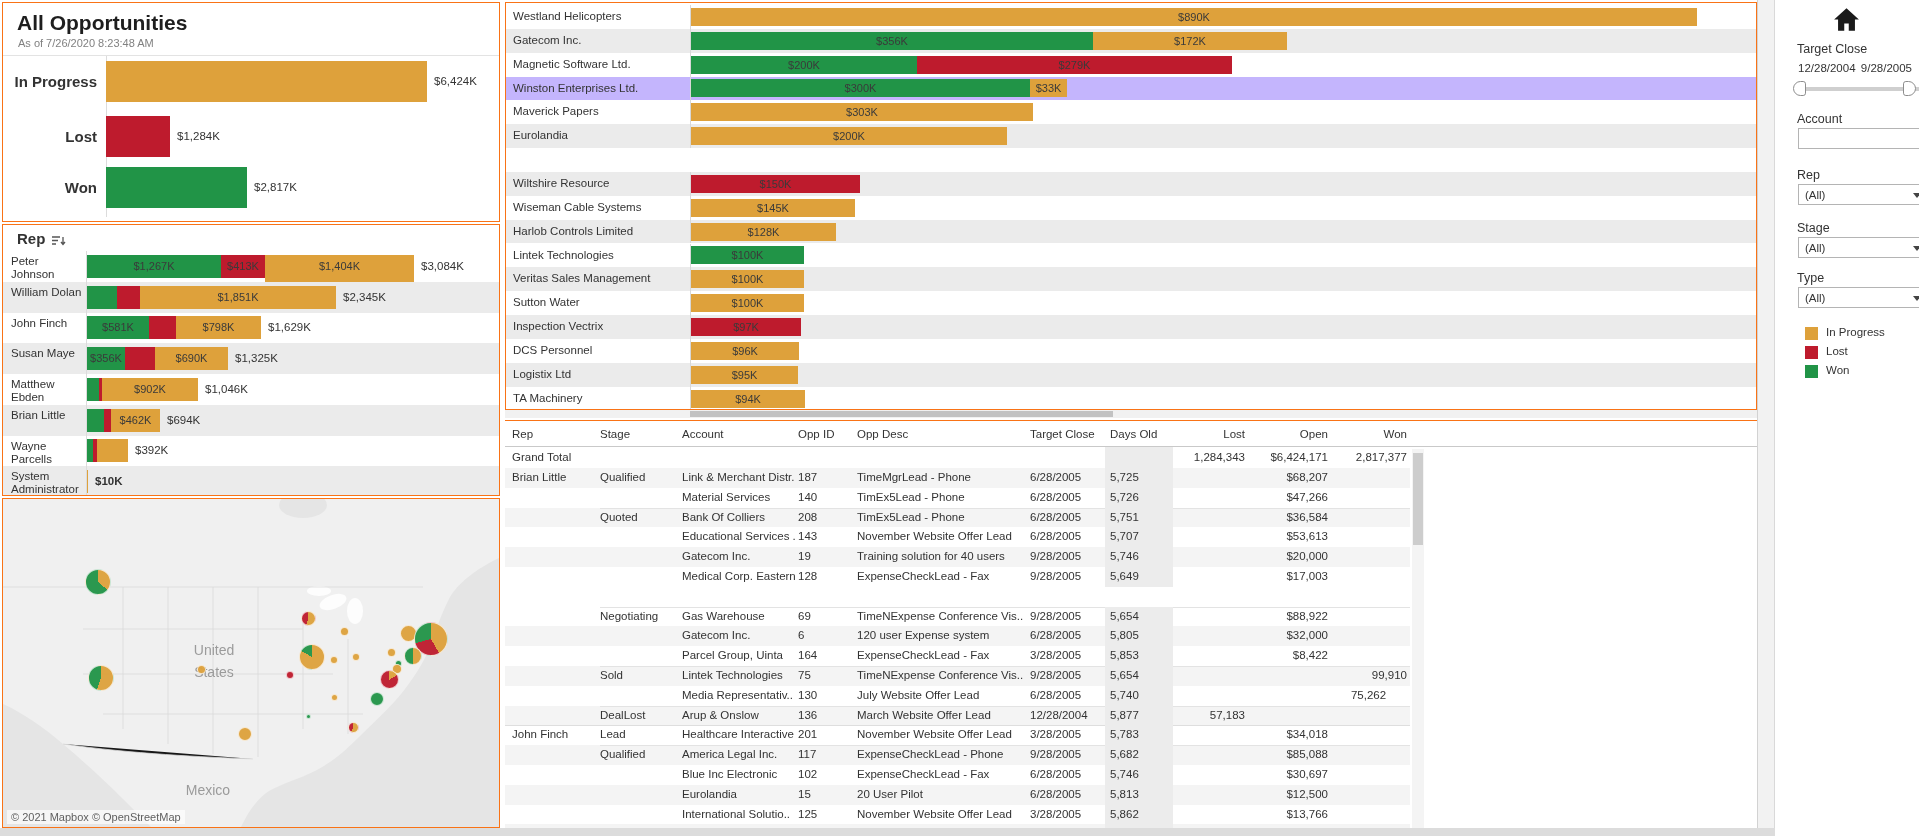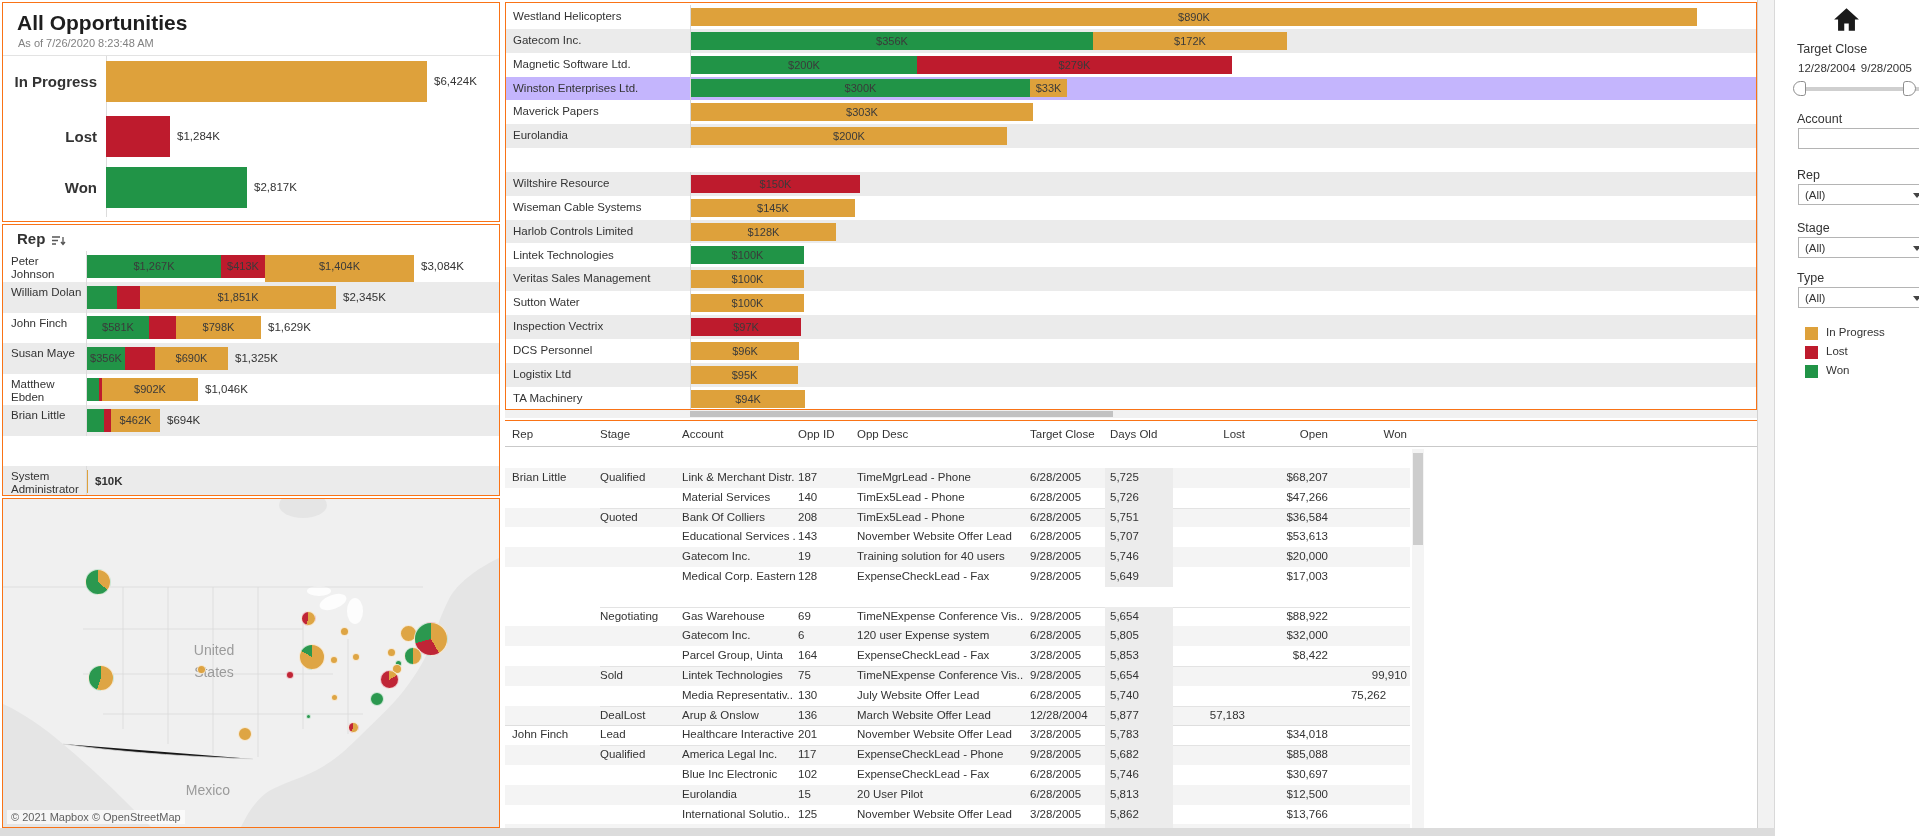--- a/index.html
+++ b/index.html
@@ -118,20 +118,28 @@
         <div class="abs" style="left: 0px; top: 153.75px; width: 496px; height: 30.75px; background: rgb(235, 235, 235);">
           <div class="abs rep-name" style="left: 8px; top: 4px; width: 74px;">Brian Little</div>
           <div class="abs" style="left: 83px; top: 0px; width: 1px; height: 30.75px; background: rgb(220, 220, 220);"></div>
           <div class="abs" style="left: 84px; top: 3.875px; width: 17px; height: 23px; background: rgb(33, 148, 71);"></div>
           <div class="abs" style="left: 101px; top: 3.875px; width: 7px; height: 23px; background: rgb(190, 27, 45);"></div>
           <div class="abs" style="left: 108px; top: 3.875px; width: 49px; height: 23px; background: rgb(222, 161, 59);">
             <div class="seg-label" style="position: absolute; left: 0px; right: 0px; top: 5px;">$462K</div>
           </div>
           <div class="abs val-label" style="left: 164px; top: 8.875px;">$694K</div>
         </div>
+        <div class="abs" style="left: 0px; top: 184.5px; width: 496px; height: 30.75px; background: rgb(255, 255, 255);">
+          <div class="abs rep-name" style="left: 8px; top: 4px; width: 74px;">Wayne Parcells</div>
+          <div class="abs" style="left: 83px; top: 0px; width: 1px; height: 30.75px; background: rgb(220, 220, 220);"></div>
+          <div class="abs" style="left: 84px; top: 3.875px; width: 6px; height: 23px; background: rgb(33, 148, 71);"></div>
+          <div class="abs" style="left: 90px; top: 3.875px; width: 4px; height: 23px; background: rgb(190, 27, 45);"></div>
+          <div class="abs" style="left: 94px; top: 3.875px; width: 31px; height: 23px; background: rgb(222, 161, 59);"></div>
+          <div class="abs val-label" style="left: 132px; top: 8.875px;">$392K</div>
+        </div>
         <div class="abs" style="left: 0px; top: 215.25px; width: 496px; height: 30.75px; background: rgb(235, 235, 235); padding-left: 42px;">
           <div class="abs rep-name" style="left: 8px; top: 4px; width: 74px;">System Administrator</div>
           <div class="abs" style="left: 83px; top: 0px; width: 1px; height: 30.75px; background: rgb(220, 220, 220);"></div>
           <div class="abs" style="left: 84px; top: 3.875px; width: 1px; height: 23px; background: rgb(222, 161, 59);"></div>
           <div class="abs val-label" style="left: 92px; top: 8.875px; font-weight: bold;">$10K</div>
         </div>
       </div>
   </div>
 
   <div class="card" style="left:2px;top:498px;width:498px;height:330px;">
@@ -326,20 +334,27 @@
         <div class="tbl-head" style="left: 177px; top: 0px; width: 113px; text-align: left;">Account</div>
         <div class="tbl-head" style="left: 293px; top: 0px; width: 55px; text-align: left;">Opp ID</div>
         <div class="tbl-head" style="left: 352px; top: 0px; width: 170px; text-align: left;">Opp Desc</div>
         <div class="tbl-head" style="left: 525px; top: 0px; width: 76px; text-align: left;">Target Close</div>
         <div class="tbl-head" style="left: 605px; top: 0px; width: 58px; text-align: left;">Days Old</div>
         <div class="tbl-head" style="left: 665px; top: 0px; width: 75px; text-align: right;">Lost</div>
         <div class="tbl-head" style="left: 742px; top: 0px; width: 81px; text-align: right;">Open</div>
         <div class="tbl-head" style="left: 825px; top: 0px; width: 77px; text-align: right;">Won</div>
       </div>
     <div id="tbl-body" class="abs" style="left:0;top:26px;width:1252px;height:390px;">
+        <div class="abs" style="left: 0px; top: 0px; width: 905px; height: 21px; background: rgb(255, 255, 255); border-bottom: 1px solid rgb(207, 207, 207);">
+          <div class="abs" style="left: 600px; top: 0px; width: 68px; height: 21px; background: rgb(236, 236, 236);"></div>
+          <div class="tbl-cell" style="left: 7px; top: 0px; width: 86px; text-align: left; line-height: 21px;">Grand Total</div>
+          <div class="tbl-cell" style="left: 665px; top: 0px; width: 75px; text-align: right; line-height: 21px;">1,284,343</div>
+          <div class="tbl-cell" style="left: 742px; top: 0px; width: 81px; text-align: right; line-height: 21px;">$6,424,171</div>
+          <div class="tbl-cell" style="left: 825px; top: 0px; width: 77px; text-align: right; line-height: 21px;">2,817,377</div>
+        </div>
         <div class="abs" style="left: 0px; top: 21px; width: 905px; height: 19.8px; background: rgb(244, 244, 244);">
           <div class="abs" style="left: 600px; top: 0px; width: 68px; height: 19.8px; background: rgb(236, 236, 236);"></div>
           <div class="tbl-cell" style="left: 7px; top: 0px; width: 86px; text-align: left; line-height: 19.8px;">Brian Little</div>
           <div class="tbl-cell" style="left: 95px; top: 0px; width: 80px; text-align: left; line-height: 19.8px;">Qualified</div>
           <div class="tbl-cell" style="left: 177px; top: 0px; width: 113px; text-align: left; line-height: 19.8px;">Link &amp; Merchant Distr.</div>
           <div class="tbl-cell" style="left: 293px; top: 0px; width: 55px; text-align: left; line-height: 19.8px;">187</div>
           <div class="tbl-cell" style="left: 352px; top: 0px; width: 170px; text-align: left; line-height: 19.8px;">TimeMgrLead - Phone</div>
           <div class="tbl-cell" style="left: 525px; top: 0px; width: 76px; text-align: left; line-height: 19.8px;">6/28/2005</div>
           <div class="tbl-cell" style="left: 605px; top: 0px; width: 58px; text-align: left; line-height: 19.8px;">5,725</div>
           <div class="tbl-cell" style="left: 742px; top: 0px; width: 81px; text-align: right; line-height: 19.8px;">$68,207</div>

